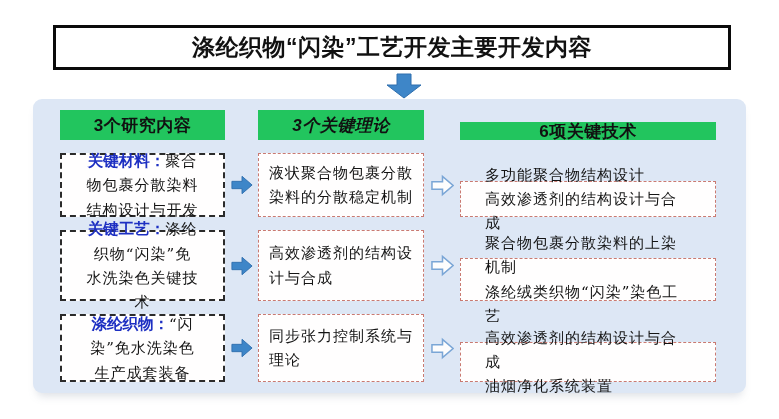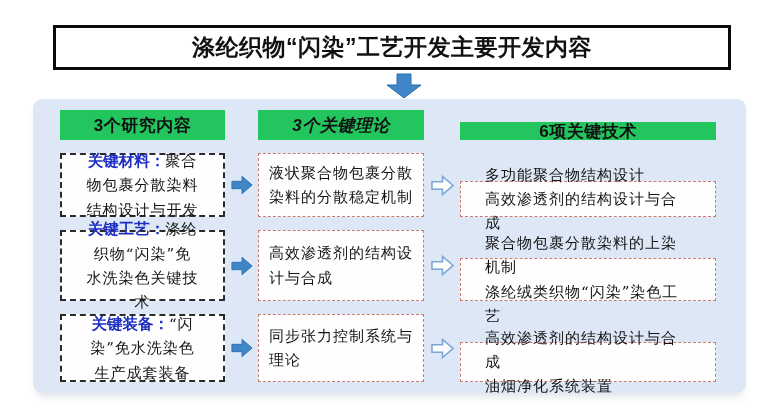--- a/index.html
+++ b/index.html
@@ -118,21 +118,21 @@
         <svg width="23" height="23" viewBox="0 0 24 22">
             <path d="M1 7 H12 V1.5 L23 11 L12 20.5 V15 H1 Z" fill="#fdfdfd" stroke="#7aa6d6" stroke-width="1.6"></path>
           </svg>
       </div>
       <div class="cbox c3">
         <div>聚合物包裹分散染料的上染机制</div>
         <div>涤纶绒类织物“闪染”染色工艺</div>
       </div>
 
       <div class="cbox c1">
-        <div><span class="lbl">关键装备：</span><span>“闪染”免水洗染色生产成套装备</span></div>
+        <div><span class="lbl">涤纶织物：</span><span>“闪染”免水洗染色生产成套装备</span></div>
       </div>
       <div class="acell g1">
         <svg width="22" height="22" viewBox="0 0 24 22">
             <path d="M1 7 H12 V1.5 L23 11 L12 20.5 V15 H1 Z" fill="#3e86c8" stroke="#2f6fae" stroke-width="1"></path>
           </svg>
       </div>
       <div class="cbox c2">
         <div>同步张力控制系统与理论</div>
       </div>
       <div class="acell g2">

